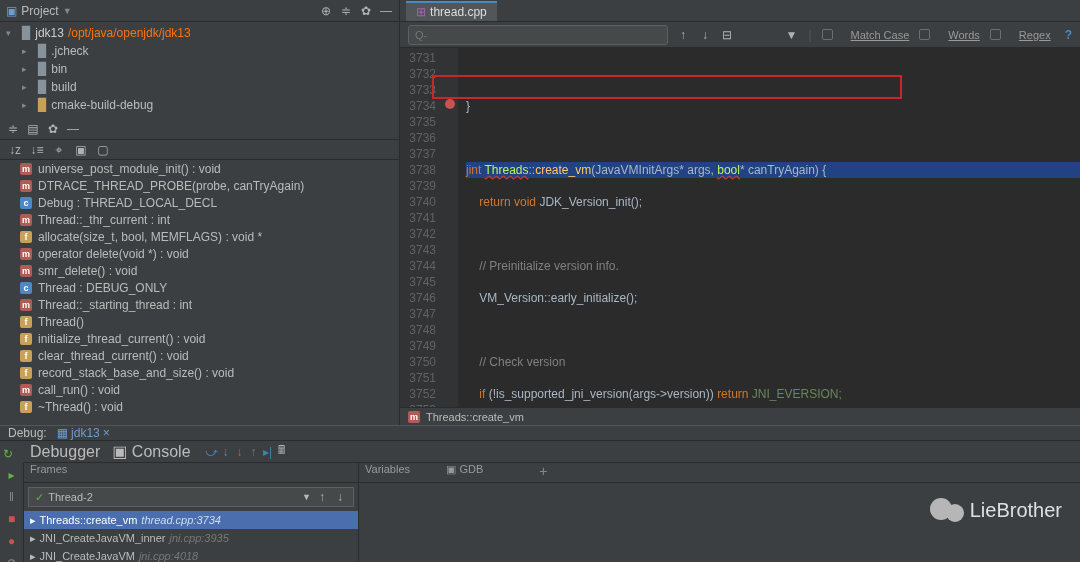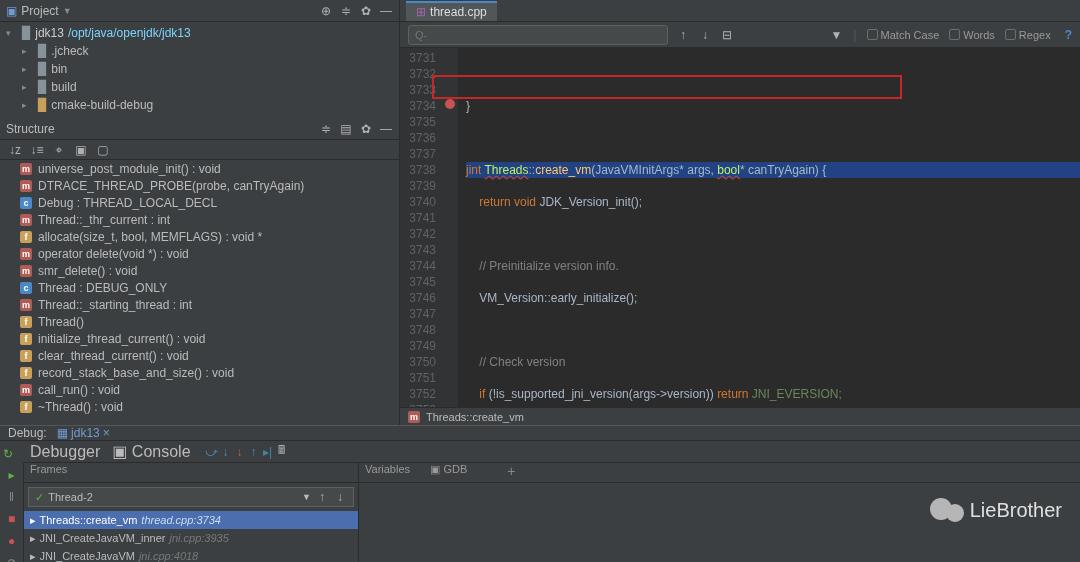--- a/index.html
+++ b/index.html
@@ -9,34 +9,34 @@
 .panel-header { height: 22px; display: flex; align-items: center; padding: 0 6px; background: #3c3f41; border-bottom: 1px solid #2b2b2b; }
 .panel-header .title { display: flex; align-items: center; gap: 4px; flex: 1; }
 .panel-header .tools { display: flex; gap: 6px; align-items: center; }
 .tool-icon { width: 14px; height: 14px; display: inline-flex; align-items: center; justify-content: center; color: #afb1b3; cursor: pointer; font-size: 12px; }
 .tree { flex: 1; overflow: auto; background: #3c3f41; padding: 2px 0; }
 .tree-row { display: flex; align-items: center; height: 18px; padding-left: 6px; gap: 4px; cursor: pointer; }
 .tree-row .arrow { width: 12px; color: #888; font-size: 9px; }
 .folder { color: #ccc; }
 .folder-icon { color: #87939a; }
 .folder-icon.orange { color: #c9a05a; }
-.hint { color: #7dd3fc; }
+.hint { color: #f97316; }
 .structure-body { flex: 1; overflow: auto; background: #3c3f41; }
 .s-row { display: flex; align-items: center; height: 17px; padding-left: 20px; gap: 6px; cursor: pointer; }
 .ico { width: 12px; height: 12px; border-radius: 2px; display: inline-flex; align-items: center; justify-content: center; font-size: 9px; font-weight: bold; color: #fff; }
 .ico.m { background: #b05c56; }
 .ico.c { background: #4a88c7; }
 .ico.f { background: #c9a05a; }
 .right-col { flex: 1; display: flex; flex-direction: column; }
 .editor-tabs { height: 22px; display: flex; align-items: center; background: #3c3f41; border-bottom: 1px solid #2b2b2b; padding-left: 6px; }
 .editor-tab { display: flex; align-items: center; gap: 4px; padding: 2px 10px; background: #515658; border-top: 2px solid #4a88c7; color: #ddd; font-size: 12px; }
 .find-bar { height: 26px; display: flex; align-items: center; background: #3c3f41; border-bottom: 1px solid #2b2b2b; padding: 0 8px; gap: 8px; }
 .find-input { background: #45494a; border: 1px solid #5e6060; border-radius: 3px; height: 20px; width: 260px; color: #bbb; padding: 0 6px; font-size: 11px; }
 .find-tools { display: flex; gap: 10px; align-items: center; margin-left: auto; }
-.chk { display: flex; align-items: flex-start; gap: 3px; color: #999; font-size: 11px; }
+.chk { display: flex; align-items: flex-start; gap: 18px; color: #999; font-size: 11px; text-decoration: underline; }
 .chk-box { width: 11px; height: 11px; border: 1px solid #6e6e6e; border-radius: 2px; }
 .editor-body { flex: 1; display: flex; background: #2b2b2b; font-family: "Consolas","Monaco",monospace; font-size: 12px; overflow: hidden; position: relative; }
 .gutter { width: 42px; background: #313335; color: #606366; text-align: right; padding: 2px 6px 2px 0; line-height: 16px; }
 .bp-gutter { width: 16px; background: #313335; }
 .bp { width: 10px; height: 10px; background: #c75450; border-radius: 50%; margin: 3px auto 0; }
 .code { flex: 1; padding: 2px 0 2px 8px; line-height: 16px; white-space: pre; }
 .ln { height: 16px; position: relative; }
 .hl-line { background: #214283; }
 .red-box { position: absolute; border: 2px solid #c62828; left: 432px; top: 75px; width: 470px; height: 24px; pointer-events: none; }
 .kw { color: #cc7832; }
@@ -107,23 +107,20 @@
           <span>build</span>
         </div>
       <div class="tree-row" style="padding-left:22px">
           <span class="arrow">▸</span>
           <span class="folder-icon orange">▉</span>
           <span>cmake-build-debug</span>
         </div>
     </div>
 
     <div class="panel-header">
-      <div class="title">
-        <span>Structure</span>
-      </div>
       <div class="tools">
         <span class="tool-icon">≑</span>
         <span class="tool-icon">▤</span>
         <span class="tool-icon">✿</span>
         <span class="tool-icon">—</span>
       </div>
     </div>
     <div style="height:20px;display:flex;align-items:center;gap:8px;padding-left:8px;border-bottom:1px solid #2b2b2b">
       <span class="tool-icon">↓z</span>
       <span class="tool-icon">↓≡</span>
@@ -364,21 +361,21 @@
             <span class="loc">jni.cpp:3935</span>
           </div>
           <div class="frame-row">
             <span>▸</span>
             <span>JNI_CreateJavaVM</span> 
             <span class="loc">jni.cpp:4018</span>
           </div>
         </div>
     </div>
     <div class="vars-col">
-      <div class="sub-head" style="gap:20px">
+      <div class="sub-head" style="gap:36px">
         <span>Variables</span>
         <span>▣ <span>GDB</span></span>
         <span style="margin-left:20px;font-size:14px;color:#888">+</span>
       </div>
     </div>
   </div>
 </div>
 
 <div class="watermark">
   <div class="wm-dots">

